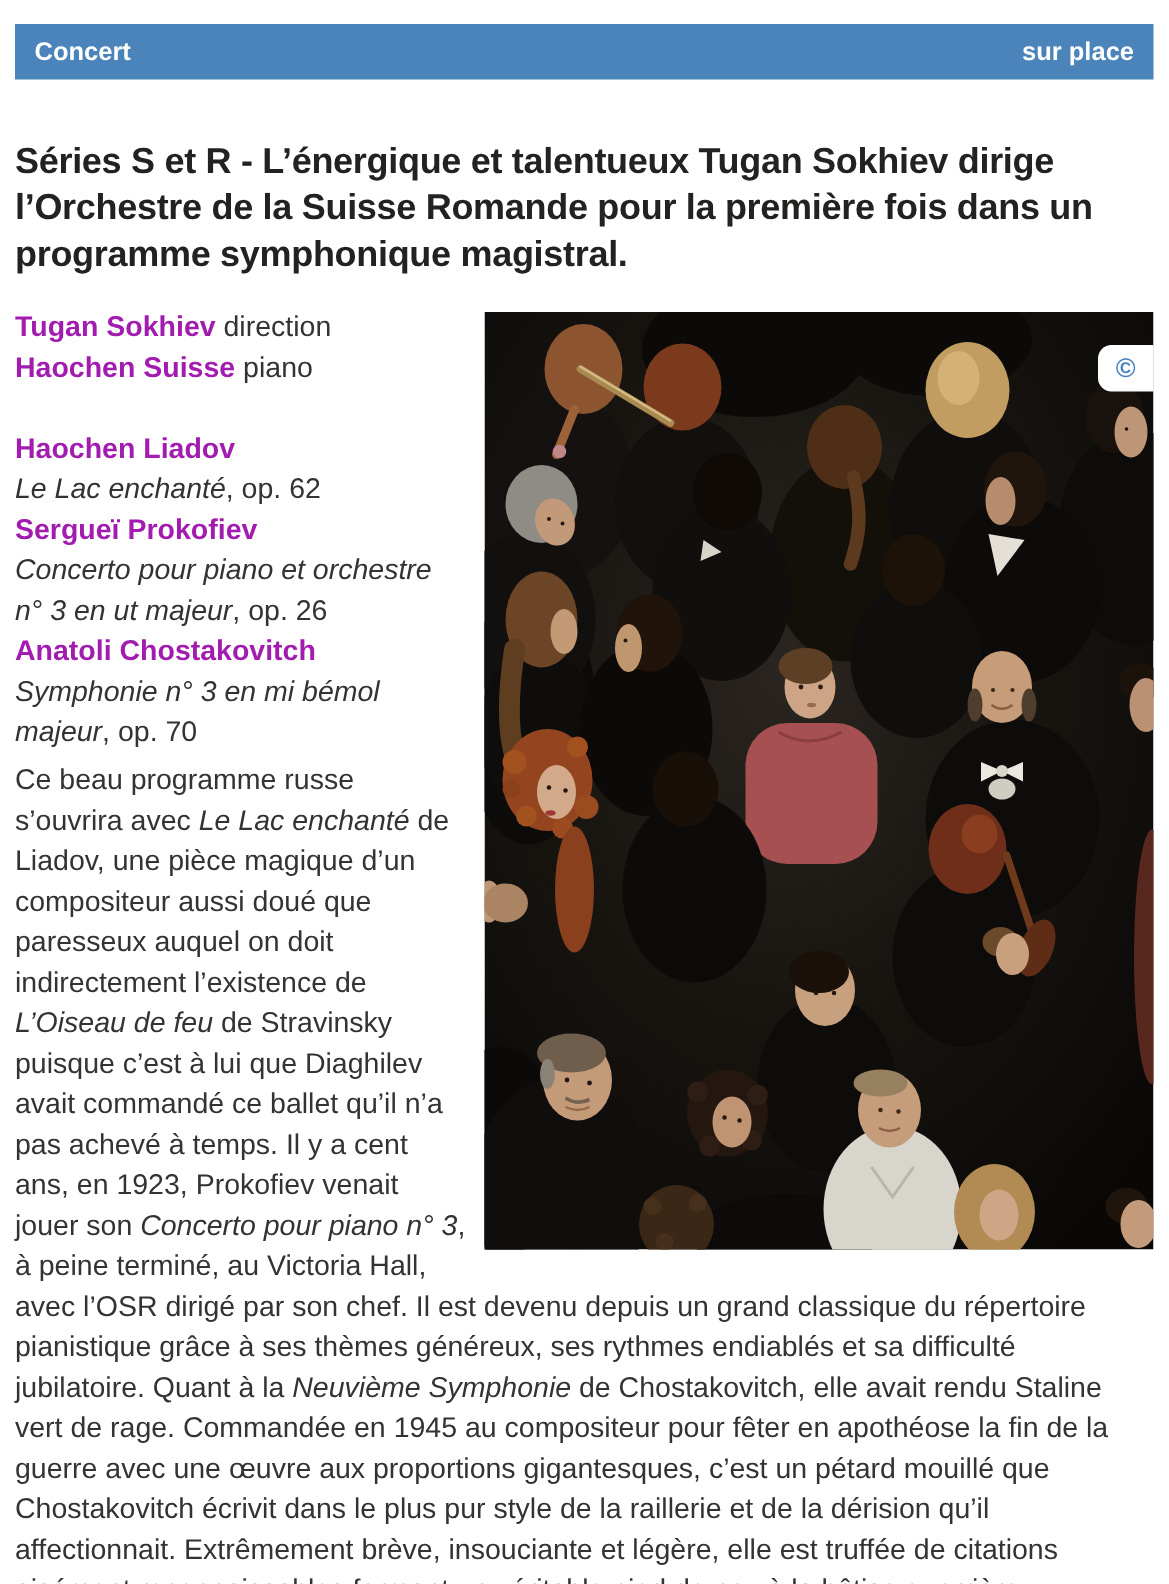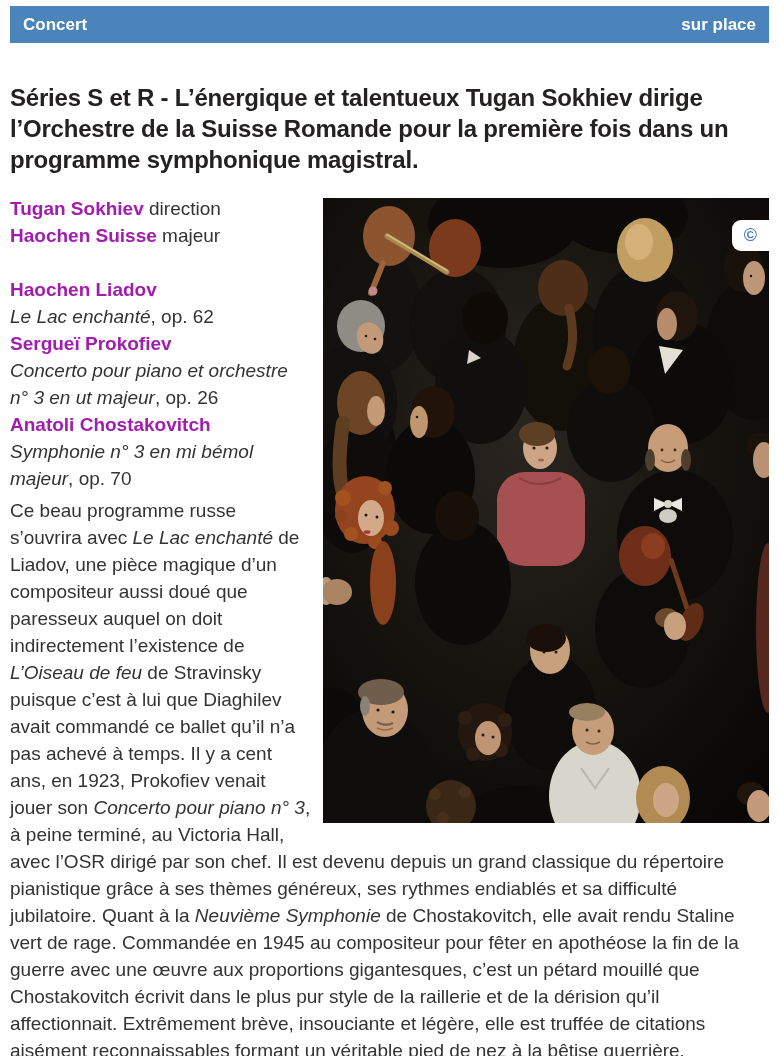--- a/index.html
+++ b/index.html
@@ -11,21 +11,21 @@
   *{box-sizing:border-box;}
   html,body{margin:0;padding:0;background:#ffffff;}
   body{
     width:779px;
     font-family:"Liberation Sans","DejaVu Sans",sans-serif;
     color:var(--text-color);
     -webkit-font-smoothing:antialiased;
   }
   .page{padding:0 10px;}
   .category-bar{
-    margin-top:6px;
+    margin-top:16px;
     height:37px;
     background:var(--accent-blue);
     color:#ffffff;
     display:flex;
     justify-content:space-between;
     align-items:center;
     padding:0 13px;
     font-size:17px;
     font-weight:bold;
   }
@@ -236,21 +236,21 @@
         <ellipse cx="428" cy="596" rx="14" ry="12" fill="#20150c"></ellipse>
         <ellipse cx="436" cy="608" rx="12" ry="16" fill="#c39b7b"></ellipse>
       </svg>
       <div class="copyright-badge">
         <span>©</span>
       </div>
     </figure>
 
     <p class="credits">
       <b>Tugan Sokhiev</b> <span>direction</span><br>
-      <b>Haochen Suisse</b> <span>majeur</span>
+      <b>Haochen Suisse</b> <span>piano</span>
     </p>
 
     <p class="program">
       <b>Haochen Liadov</b><br>
       <i>Le Lac enchanté</i><span>, op. 62</span><br>
       <b>Sergueï Prokofiev</b><br>
       <i>Concerto pour piano et orchestre n° 3 en ut majeur</i><span>, op. 26</span><br>
       <b>Anatoli Chostakovitch</b><br>
       <i>Symphonie n° 3 en mi bémol majeur</i><span>, op. 70</span>
     </p>

